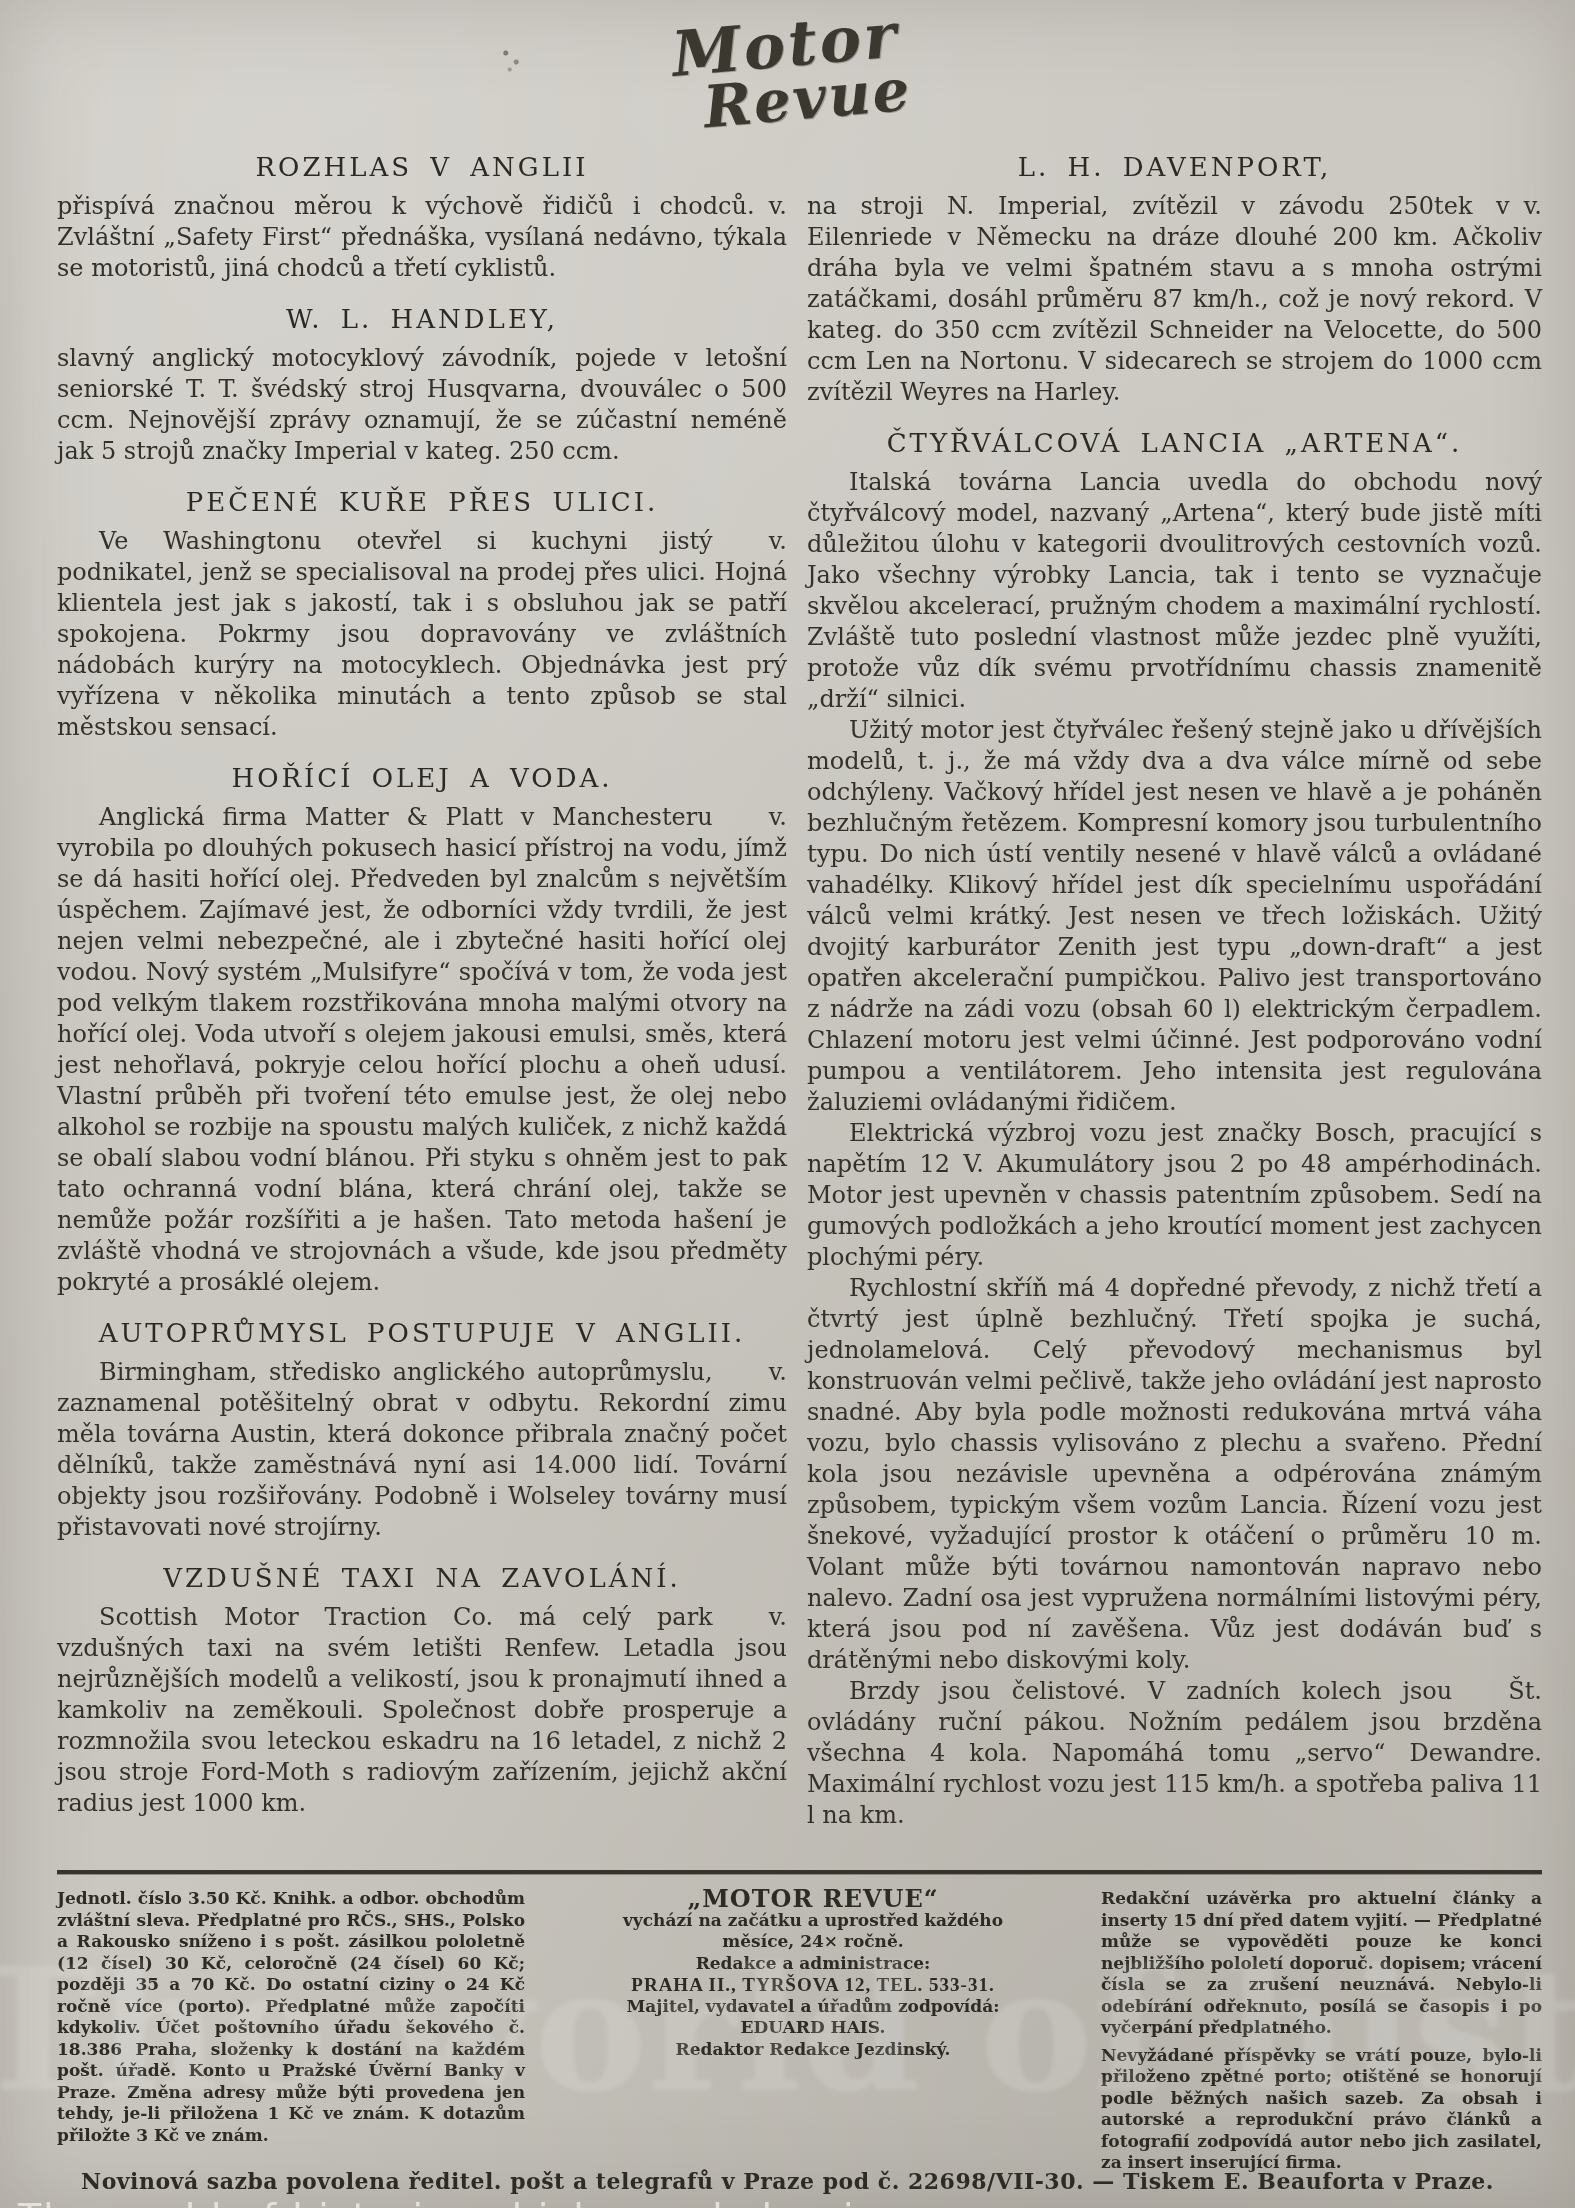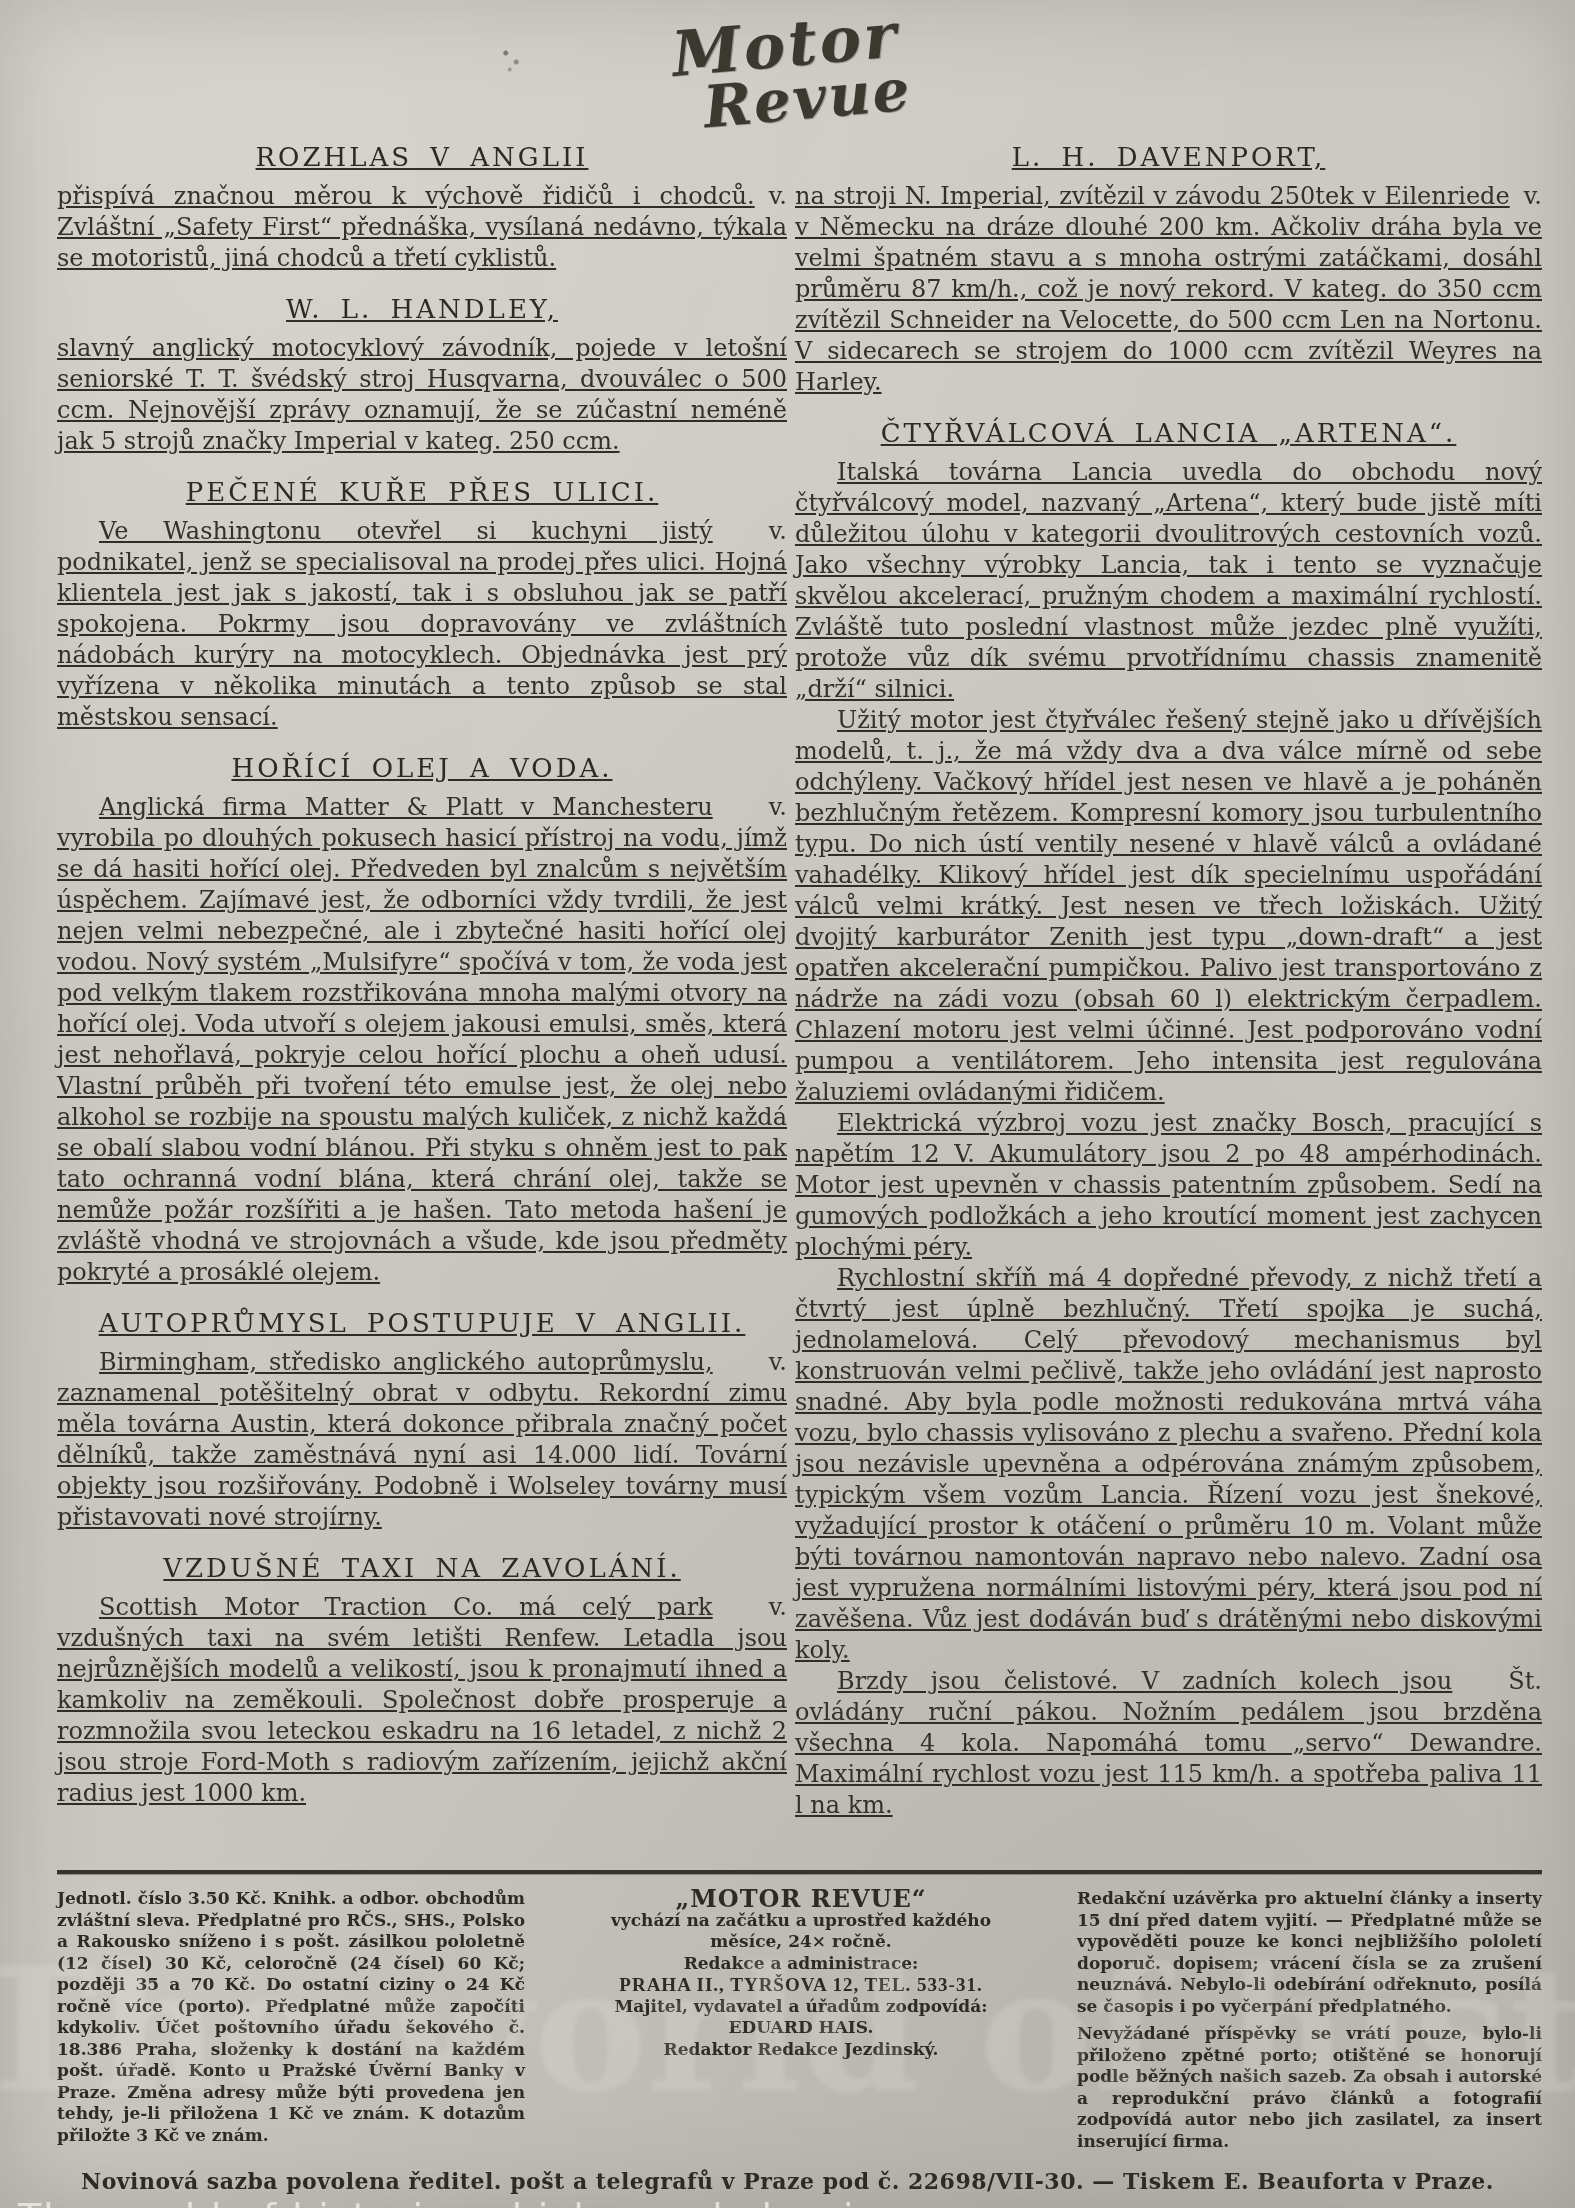--- a/index.html
+++ b/index.html
@@ -18,35 +18,35 @@
   
   .masthead { position:absolute; top:16px; left:0; width:100%; text-align:center; pointer-events:none; }
   .logo-inner { display:inline-block; transform:rotate(-5deg); color:#3b382f; text-shadow:1px 1px 0 rgba(59,56,47,0.35); }
   .logo-l1 { font-size:62px; font-style:italic; font-weight:bold; letter-spacing:3px; line-height:58px; }
   .logo-l2 { font-size:58px; font-style:italic; font-weight:bold; letter-spacing:2px; line-height:52px; margin-left:34px; }
   .ink-smudge { position:absolute; top:44px; left:498px; width:26px; height:30px;
     background: radial-gradient(circle at 30% 30%, rgba(60,56,48,0.55) 2px, transparent 3px),
                 radial-gradient(circle at 70% 60%, rgba(60,56,48,0.45) 2px, transparent 3px),
                 radial-gradient(circle at 45% 85%, rgba(60,56,48,0.35) 1.5px, transparent 2.5px); }
   
-  .columns { position:absolute; top:142px; left:57px; width:1485px; display:flex; gap:8px;text-decoration:underline; }
+  .columns { position:absolute; top:152px; left:57px; width:1485px; display:flex; gap:20px; }
   .col { flex:1; }
   .col-left { max-width:730px; }
   .article h2 {
     font-size:26px; font-weight:normal; text-align:center;
     letter-spacing:3px; word-spacing:7px; margin:20px 0 9px; color:#2c2a24;
   }
   .article:first-child h2 { margin-top:0; }
   .article p { margin:0; text-align:justify; font-size:24px; line-height:31px; color:#34312a; }
   .article p + p { margin-top:0; }
   .indent { text-indent:42px; }
   .sig { float:right; margin-left:14px; }
   
   .footer-rule { position:absolute; top:1870px; left:57px; width:1485px; height:4px; background:#37342d; box-shadow:0 1px 0 rgba(55,52,45,0.4); }
-  .imprint { position:absolute; top:1888px; left:57px; width:1485px; display:flex; gap:26px;
+  .imprint { position:absolute; top:1888px; left:57px; width:1485px; display:flex; gap:38px;
     font-size:17px; line-height:21.5px; font-weight:bold; color:#2d2b25; }
   .imprint p { margin:0; }
   .imp-c1 { width:468px; text-align:justify; }
   .imp-c2 { width:500px; text-align:center; }
   .imp-c3 { flex:1; text-align:justify; }
   .imp-title { font-size:24px; letter-spacing:1px; }
   .imp-strong { font-size:19px; letter-spacing:1px;font-family:Liberation Serif, serif; }
   .imp-note { text-align:justify; margin-top:2px !important; }
   .imp-c3 p + p { margin-top:6px; }
   .legal-line { position:absolute; top:2168px; left:0; width:100%; text-align:center;

